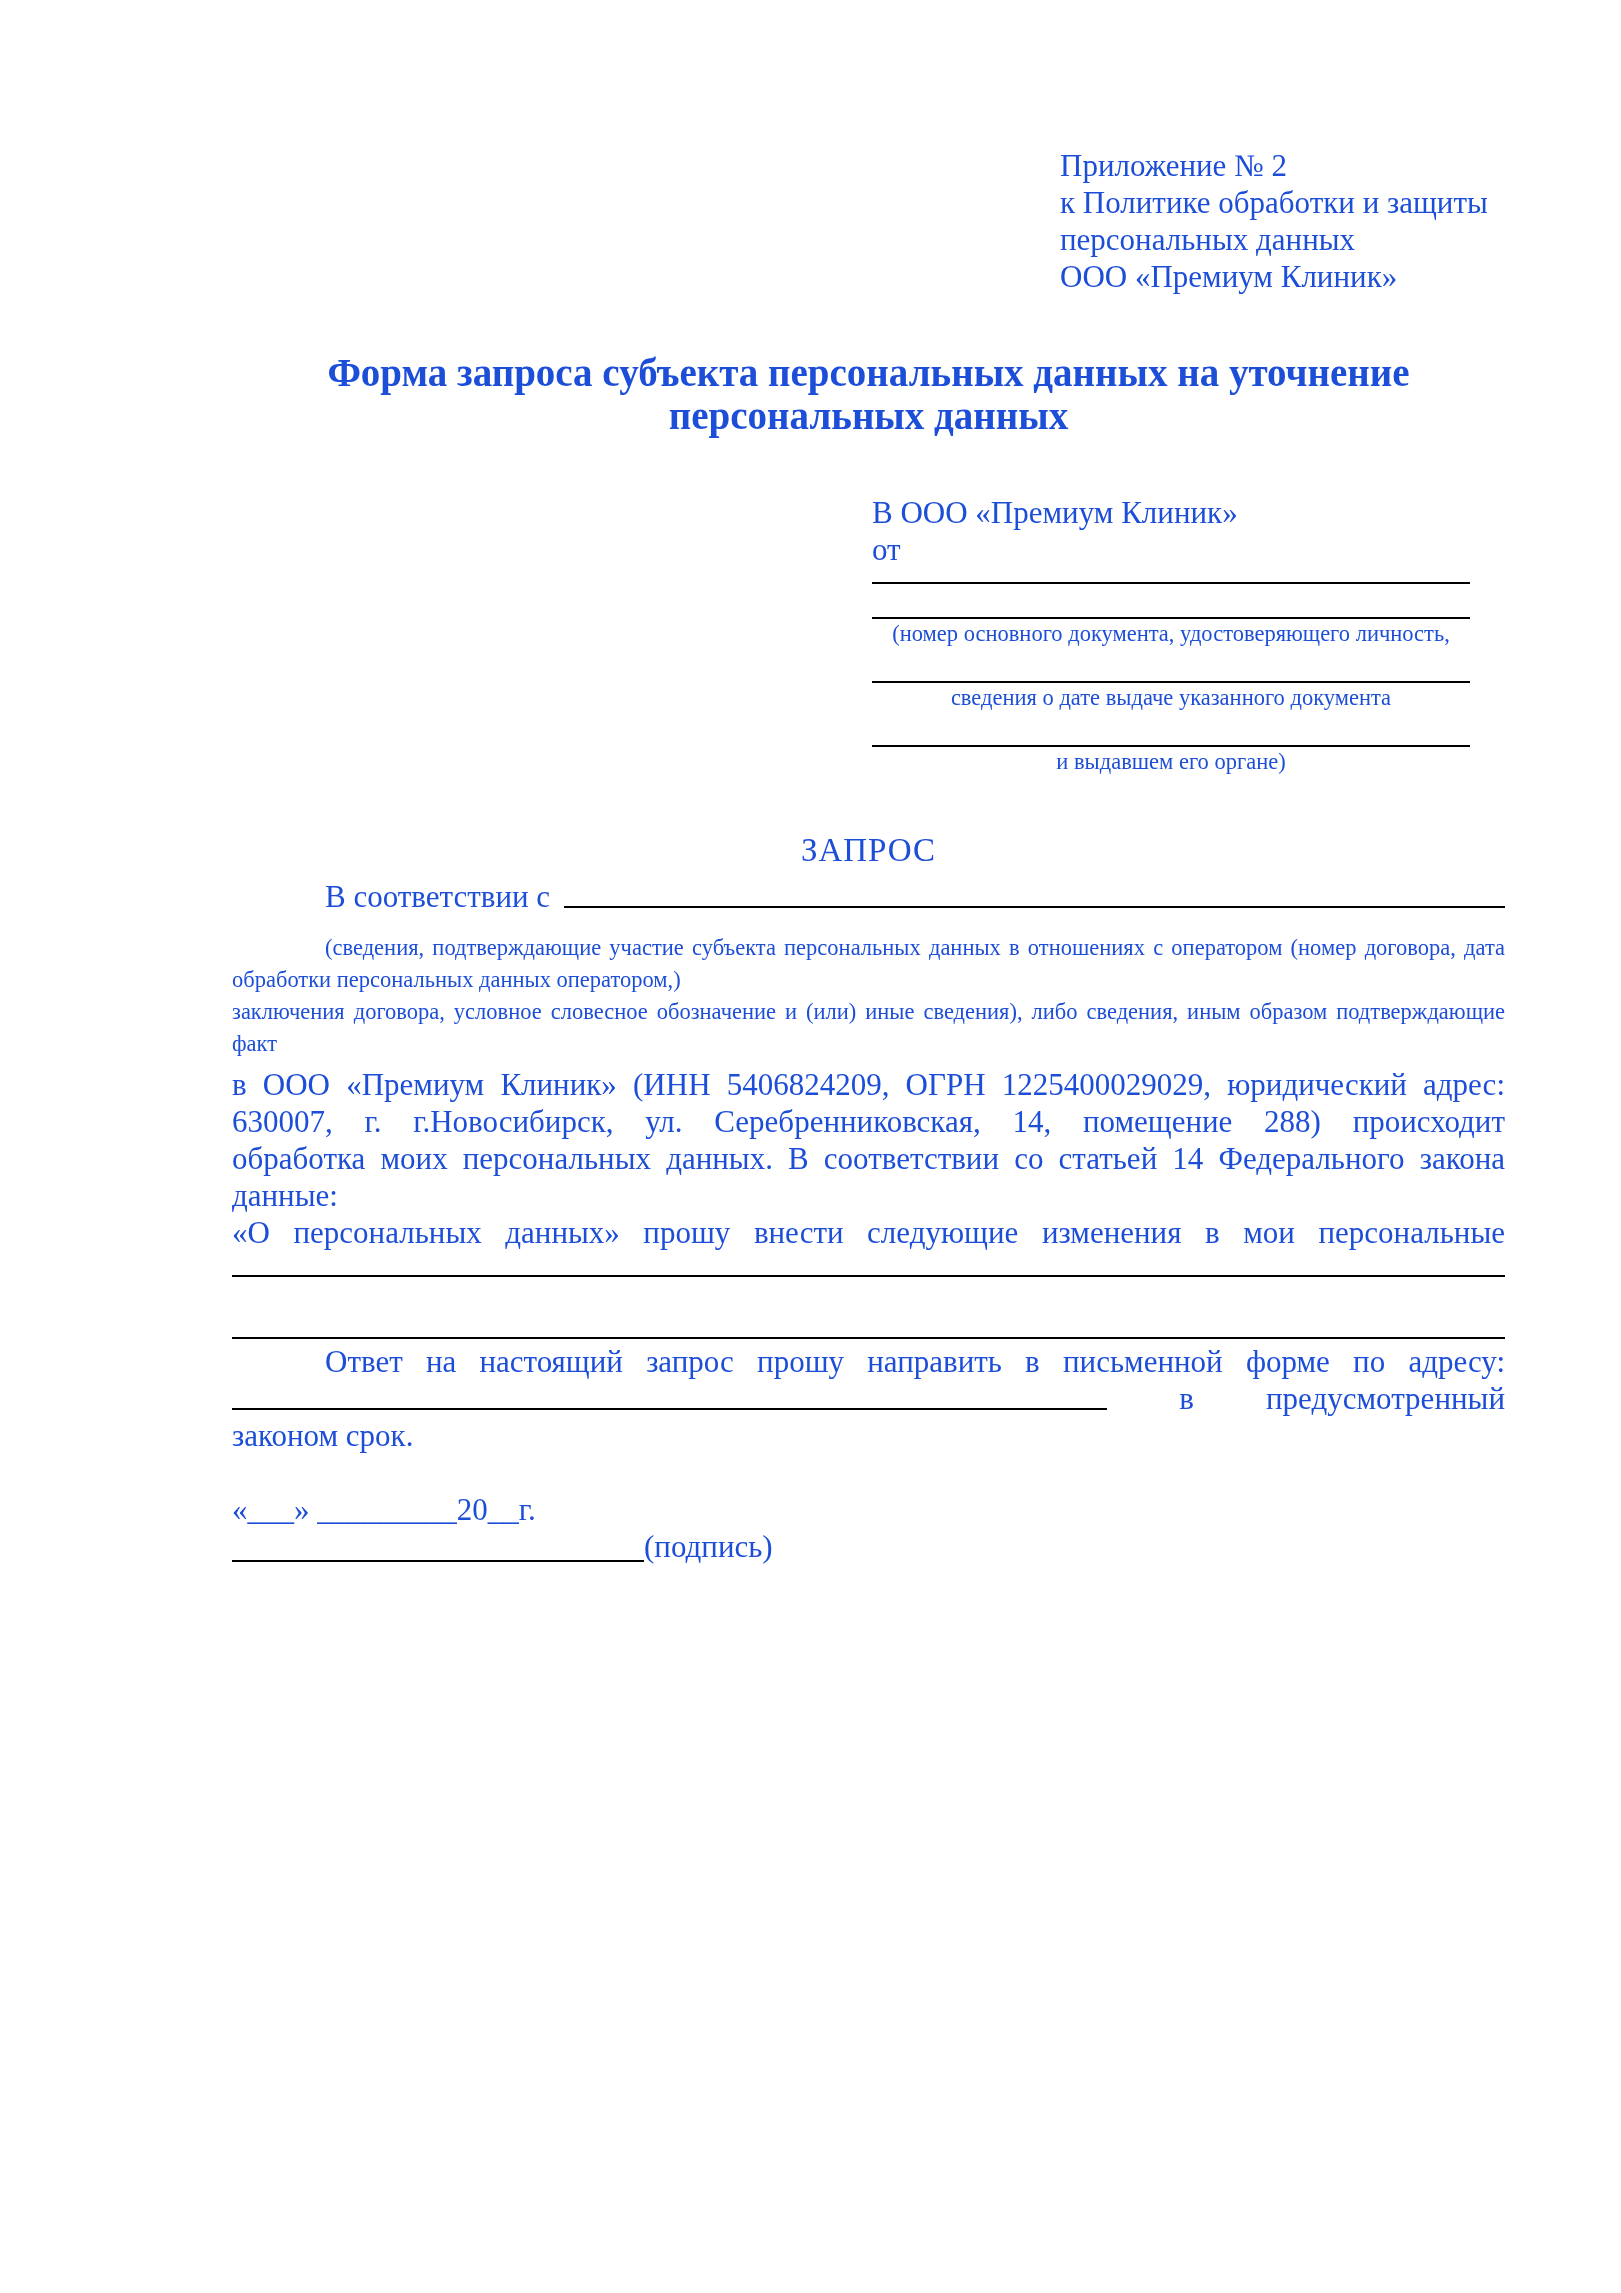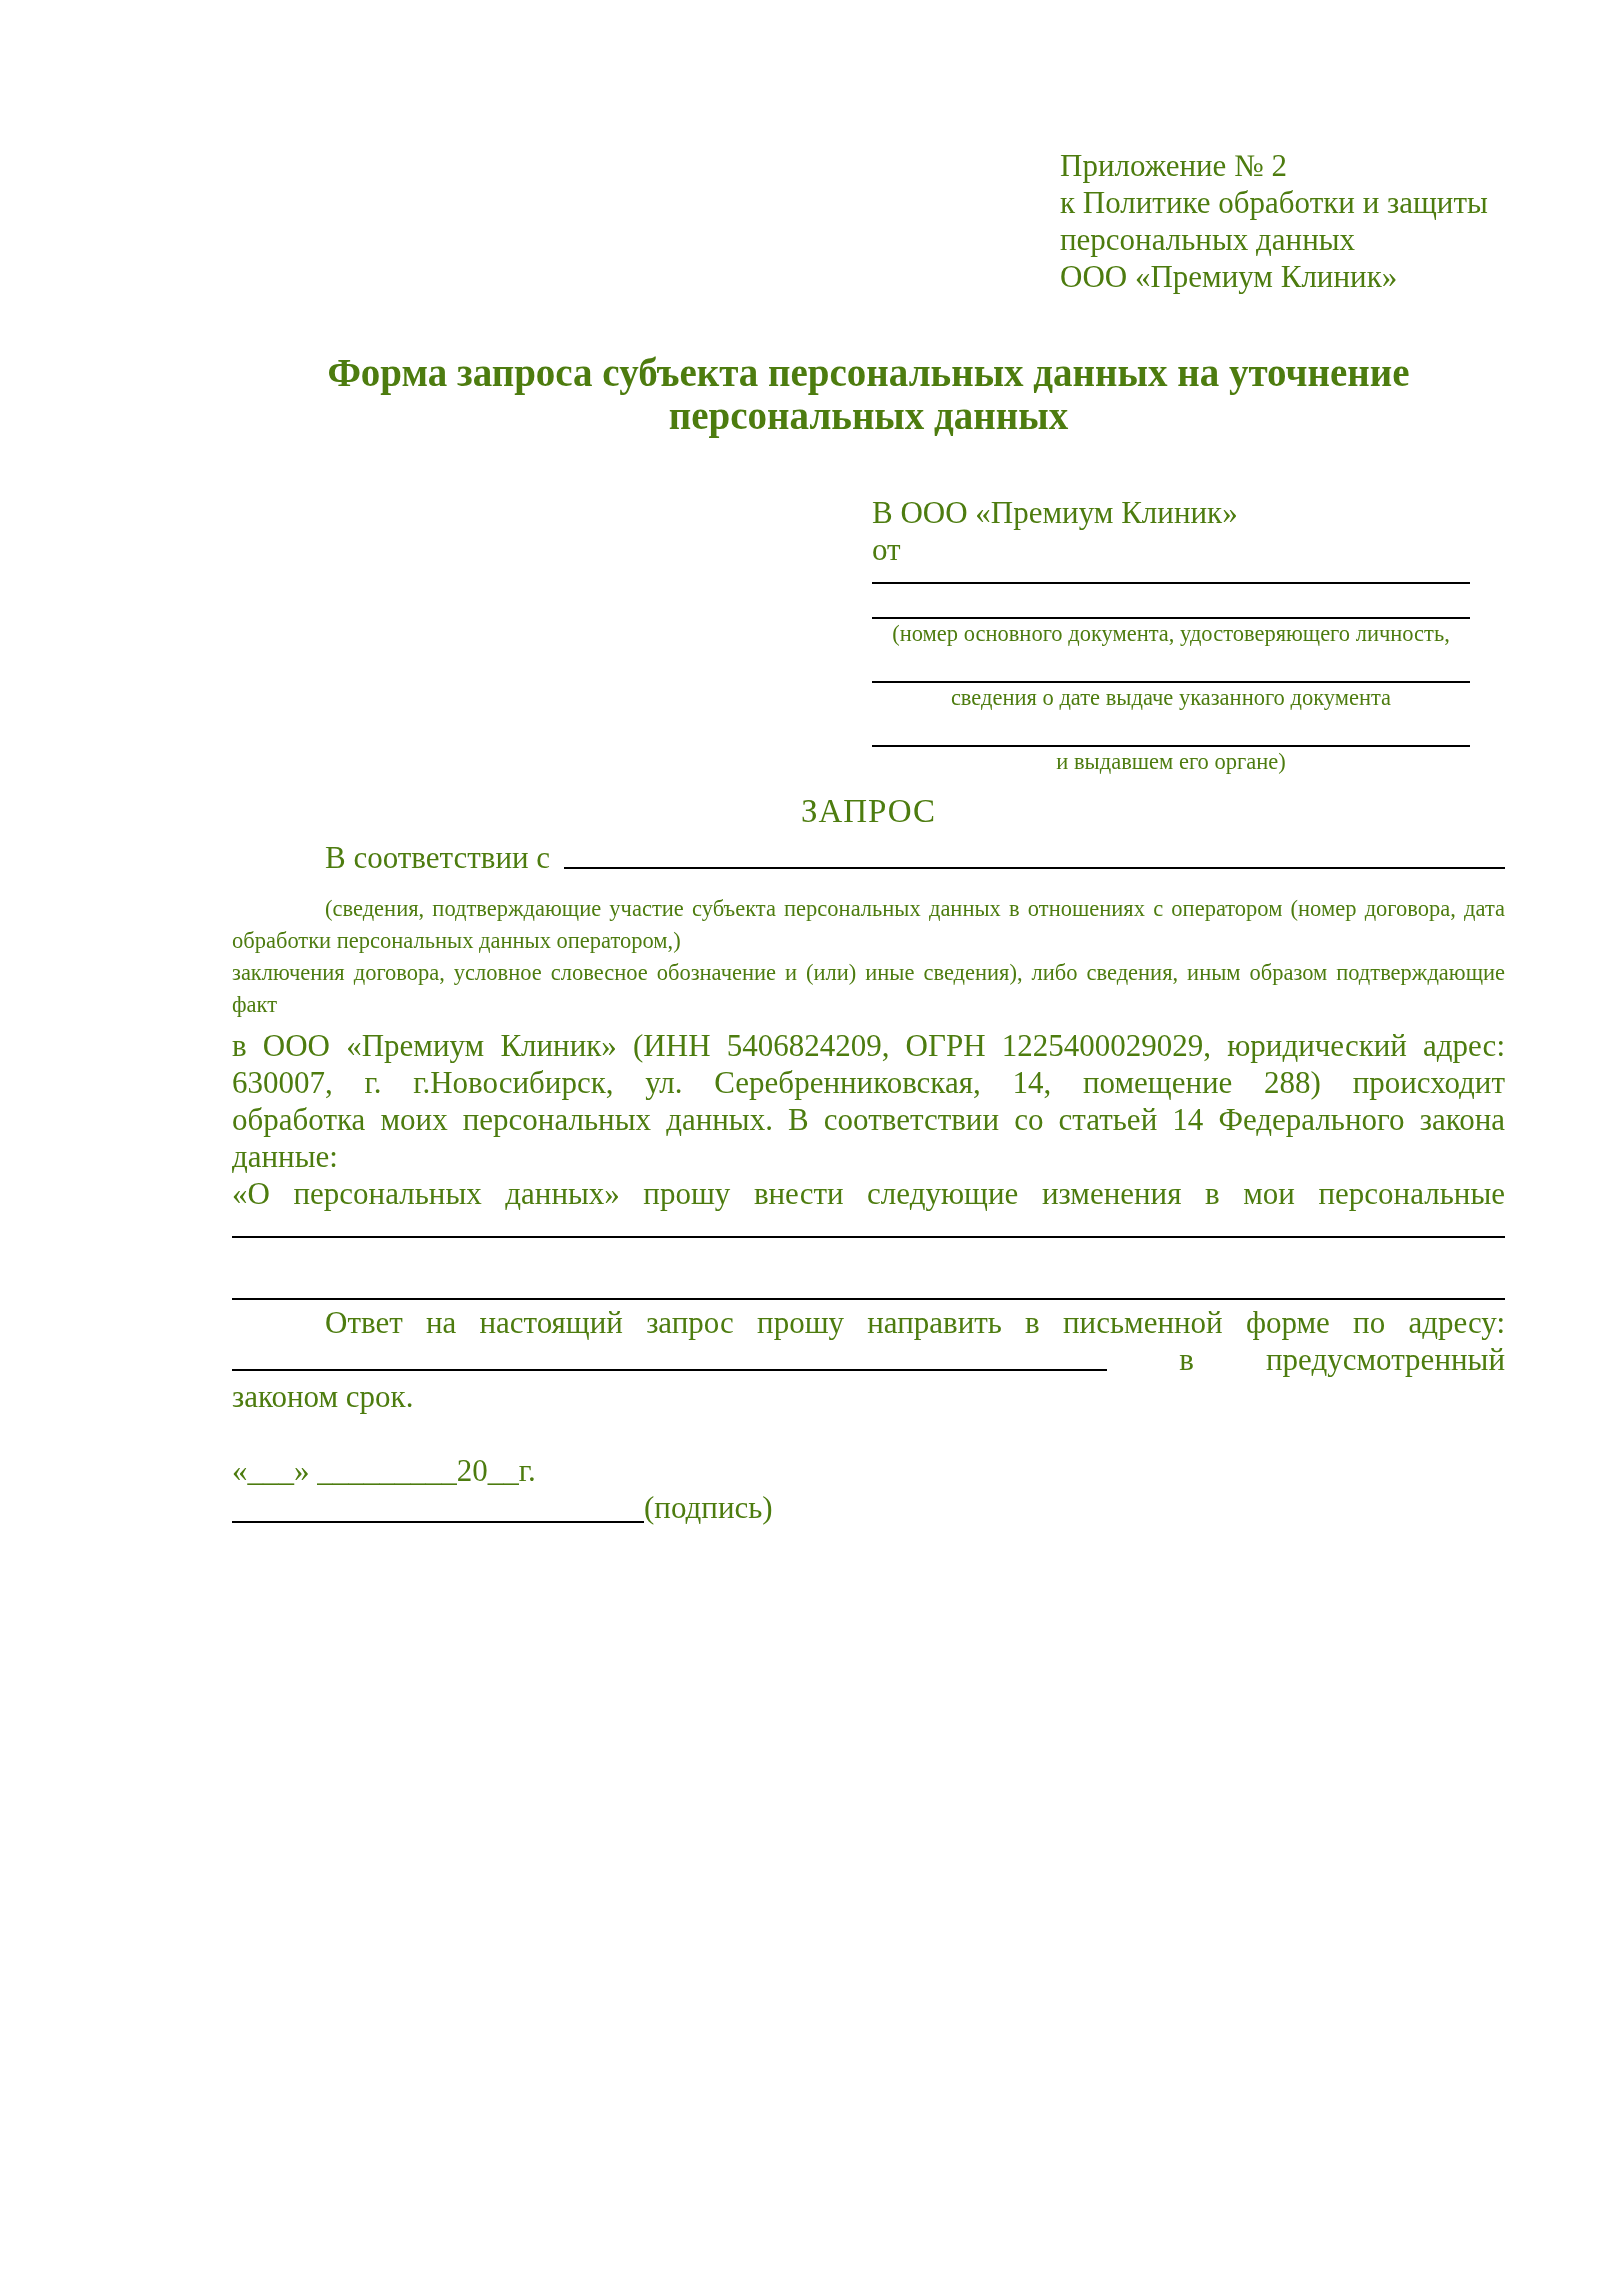--- a/index.html
+++ b/index.html
@@ -2,21 +2,21 @@
 <html><head>
 <meta charset="utf-8">
 <style>
   * { margin: 0; padding: 0; box-sizing: border-box; }
   html, body { background: #ffffff; }
   .page {
     position: relative;
     width: 1621px;
     height: 2294px;
     background: #ffffff;
-    color: #4d7c0f;
+    color: #1d4ed8;
     font-family: "Liberation Serif", "DejaVu Serif", serif;
     padding: 147px 116px 0 232px;
     overflow: hidden;
   }
   .content { width: 1273px; }
 
   
   .appendix { margin-left: 828px; font-size: 31px; line-height: 37px; }
 
   
@@ -28,21 +28,21 @@
     line-height: 43px;
   }
 
   
   .addressee { margin-left: 640px; width: 633px; margin-top: 57px; font-size: 31px; line-height: 37px; }
   .u-line { height: 7.8px; border-bottom: 2px solid #000; margin: 27.4px 35px 0 0; }
   .u-line.first { margin-top: 7.8px; }
   .u-cap { text-align: center; font-size: 22.5px; line-height: 29px; margin-right: 35px; }
 
   
-  .request-heading { margin-top: 16px; text-align: center; font-size: 33px; line-height: 39px; letter-spacing: 1px; }
+  .request-heading { margin-top: 55px; text-align: center; font-size: 33px; line-height: 39px; letter-spacing: 1px; }
 
   
   .intro-row { display: flex; margin-top: 7.8px; font-size: 31px; line-height: 37px; }
   .intro-text { white-space: nowrap; padding-left: 93px; }
   .intro-fill { flex: 1; height: 30px; border-bottom: 2px solid #000; margin-left: 13.7px; }
 
   
   .intro-cap { margin-top: 17px; font-size: 22.5px; line-height: 32px; }
   .cap-line { text-align: justify; text-align-last: justify; }
   .cap-line.indent { text-indent: 93px; }

